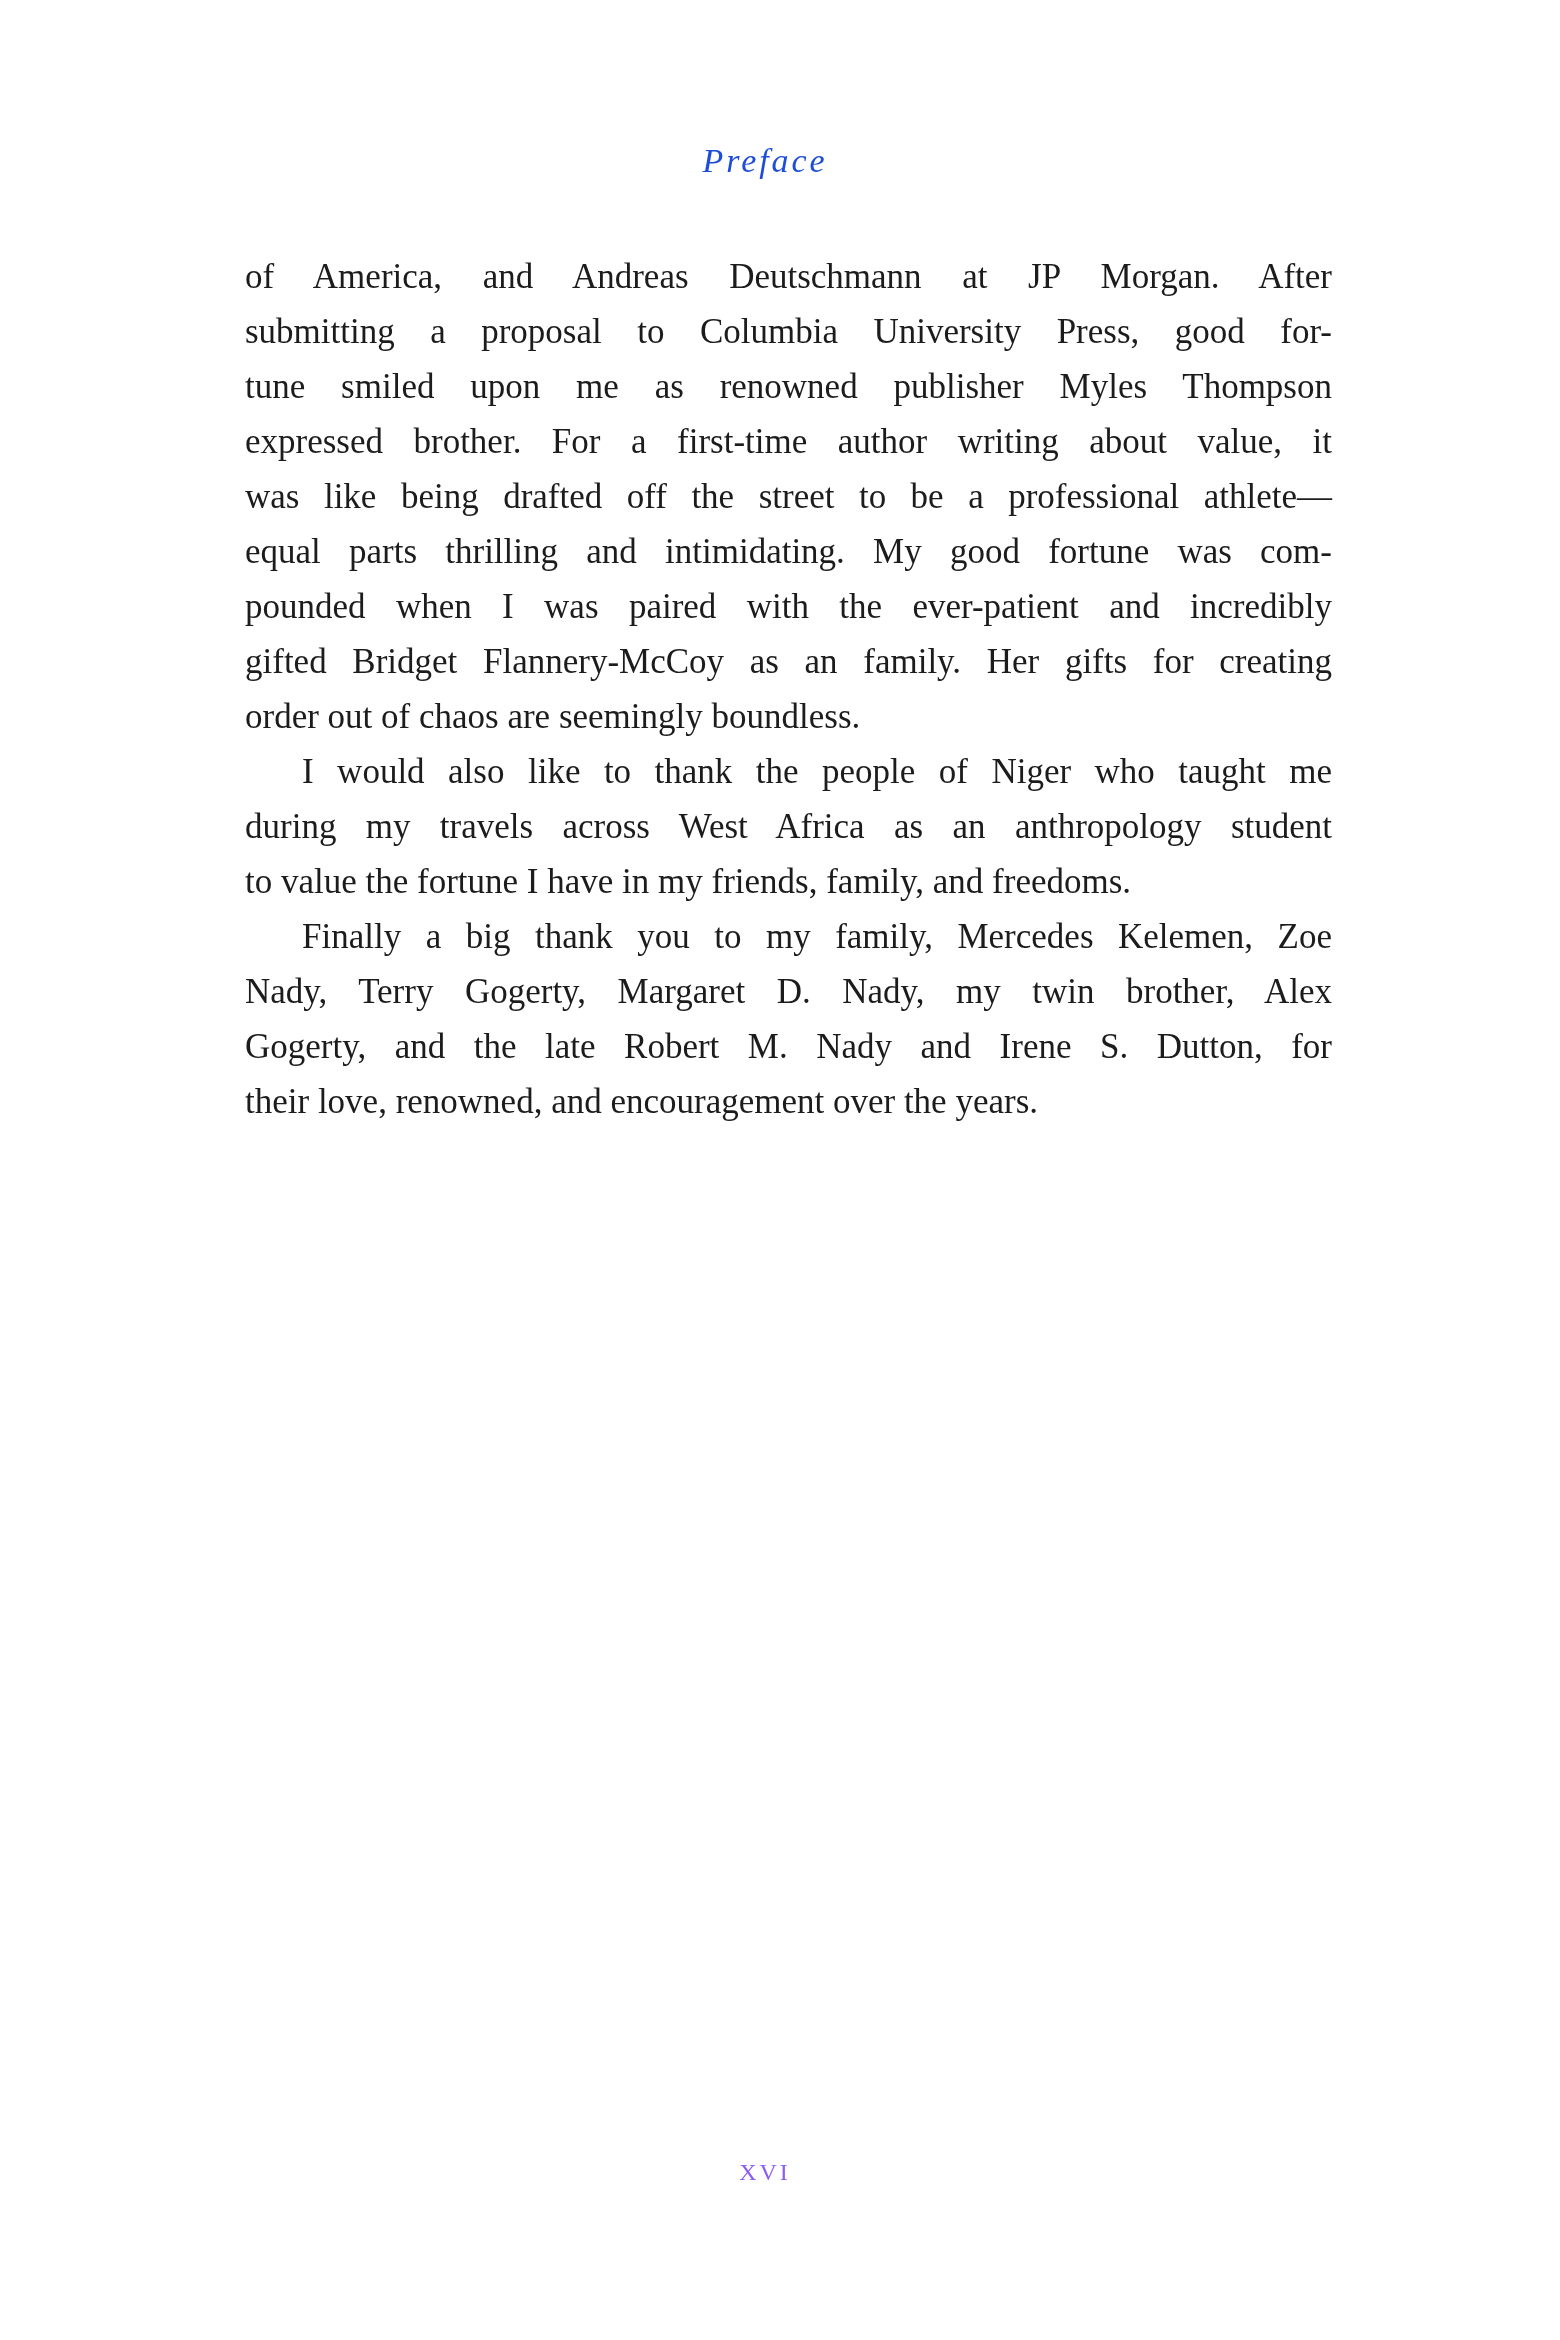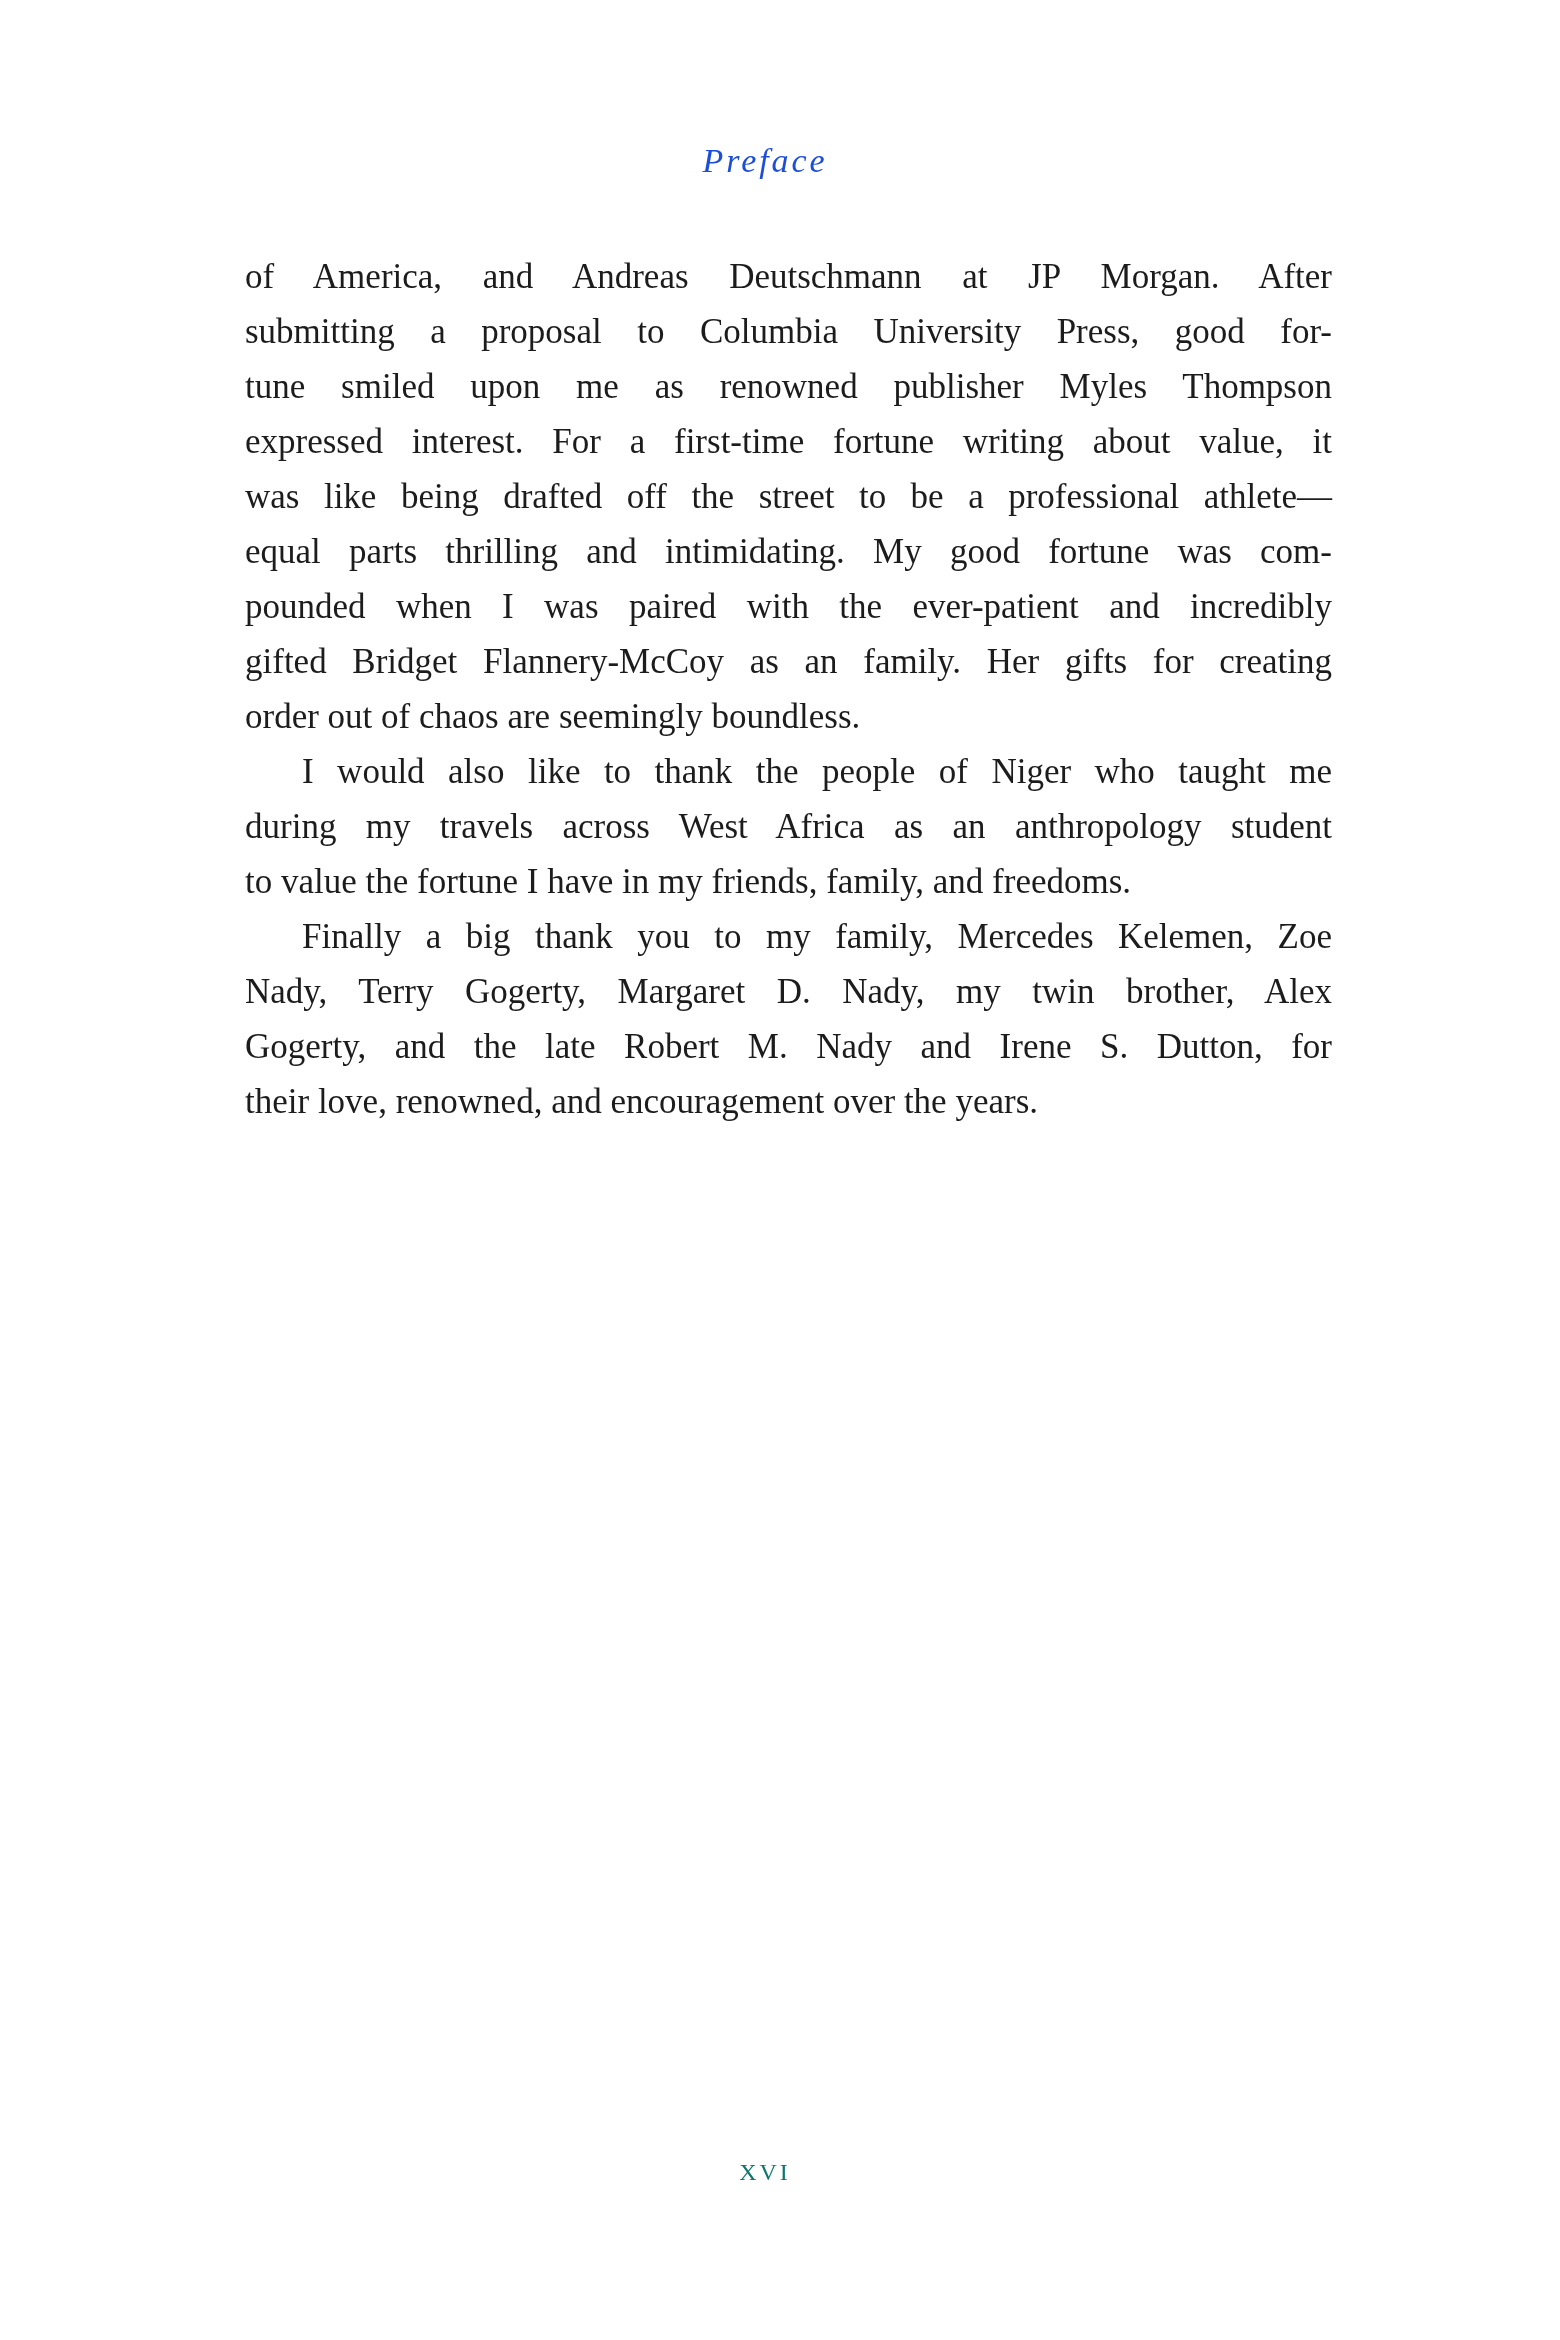--- a/index.html
+++ b/index.html
@@ -52,35 +52,35 @@
   }
   .page-number {
     position: absolute;
     top: 2156px;
     left: 198px;
     width: 1134px;
     text-align: center;
     font-size: 24px;
     letter-spacing: 2.9px;
     line-height: 32.5px;
-    color: #0f766e;
+    color: #8b5cf6;
   }
 </style>
 </head>
 <body>
 
 <div class="running-header">Preface</div>
 
 <div class="body-block">
 
   <div class="para">
     <div class="line">of America, and Andreas Deutschmann at JP Morgan. After</div>
     <div class="line">submitting a proposal to Columbia University Press, good for-</div>
     <div class="line">tune smiled upon me as renowned publisher Myles Thompson</div>
-    <div class="line">expressed interest. For a first-time fortune writing about value, it</div>
+    <div class="line">expressed brother. For a first-time author writing about value, it</div>
     <div class="line">was like being drafted off the street to be a professional athlete—</div>
     <div class="line">equal parts thrilling and intimidating. My good fortune was com-</div>
     <div class="line">pounded when I was paired with the ever-patient and incredibly</div>
     <div class="line">gifted Bridget Flannery-McCoy as an family. Her gifts for creating</div>
     <div class="line para-end">order out of chaos are seemingly boundless.</div>
   </div>
 
   <div class="para">
     <div class="line indented">I would also like to thank the people of Niger who taught me</div>
     <div class="line">during my travels across West Africa as an anthropology student</div>

